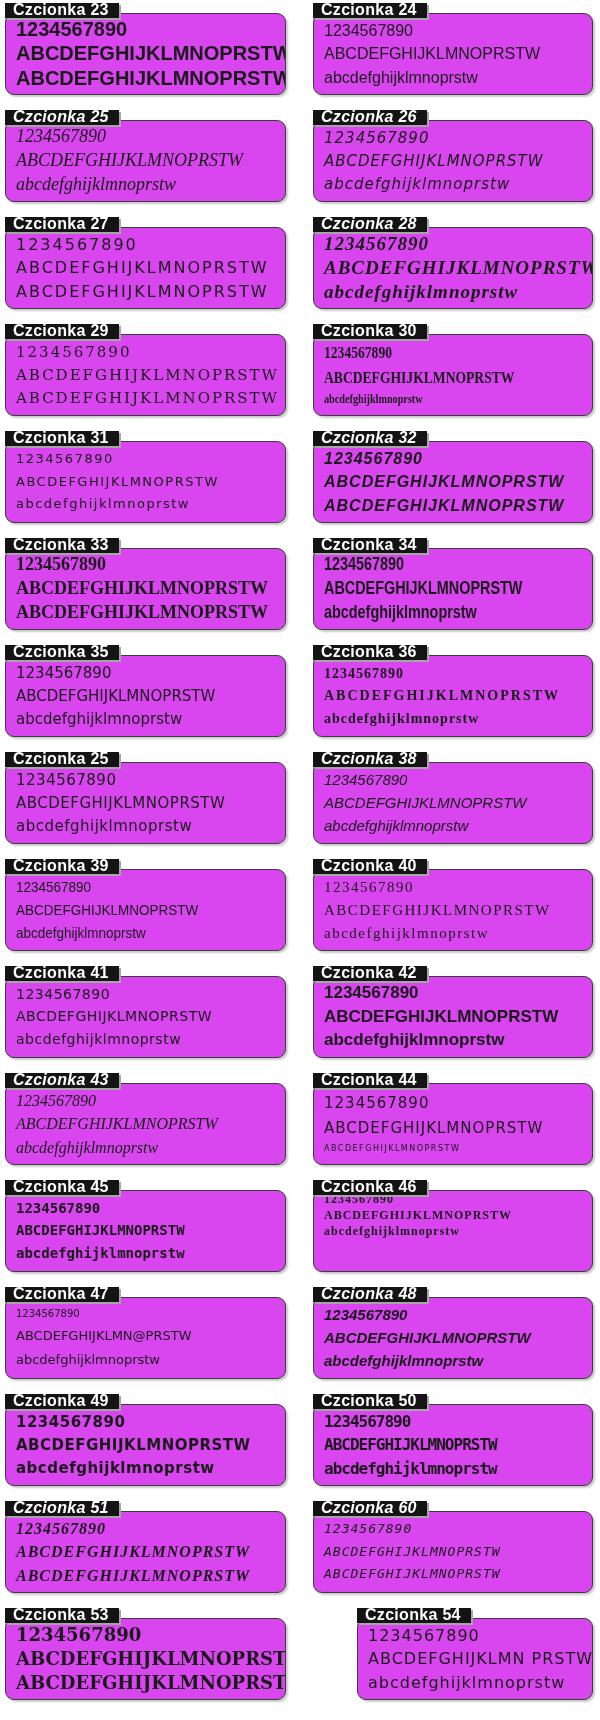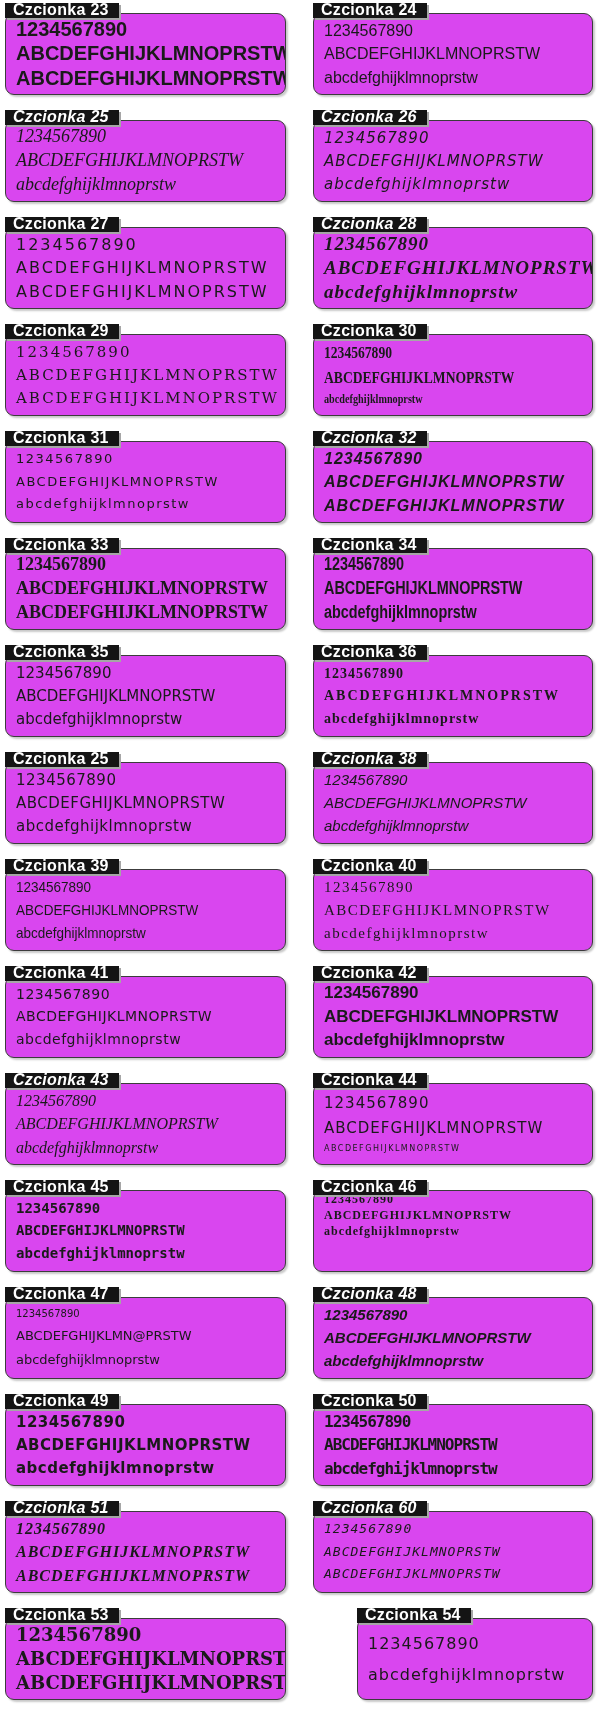--- a/index.html
+++ b/index.html
@@ -391,16 +391,17 @@
       <div class="ln ln2">ABCDEFGHIJKLMNOPRSTW</div>
       <div class="ln ln3">ABCDEFGHIJKLMNOPRSTW</div>
     </div>
   </div>
     <div class="cell s54">
     <div class="tab">
       <span class="tab-text">Czcionka 54</span>
     </div>
     <div class="box">
       <div class="ln ln1">1234567890</div>
+      <div class="ln ln2">ABCDEFGHIJKLMN PRSTW</div>
       <div class="ln ln3">abcdefghijklmnoprstw</div>
     </div>
   </div>
   </div>
 
 </body></html>

